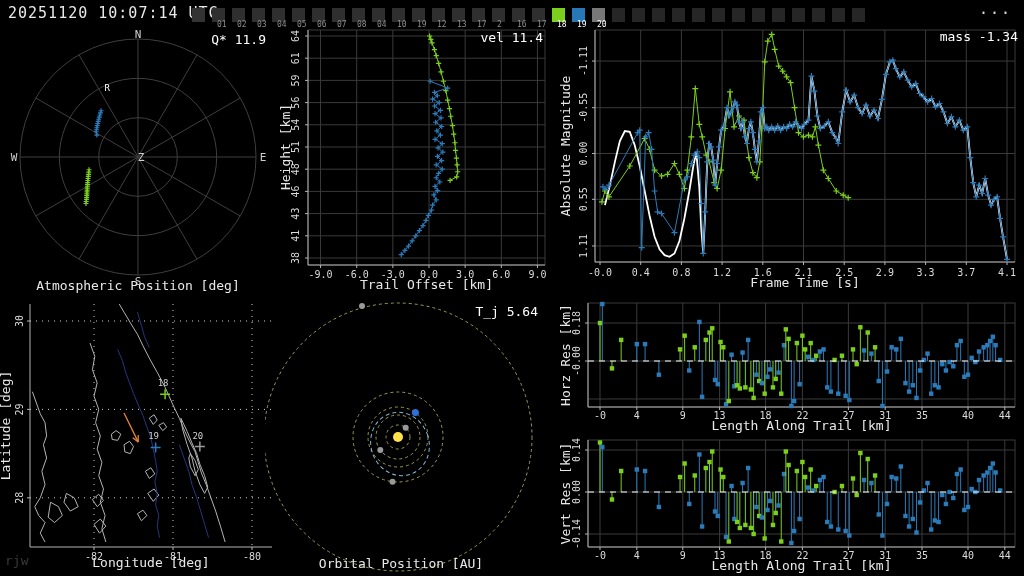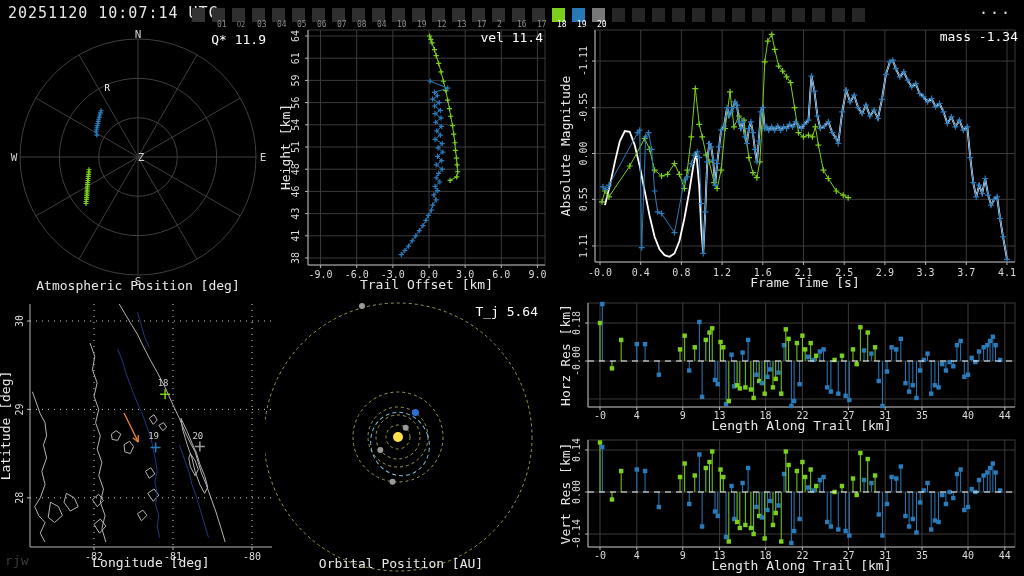--- a/index.html
+++ b/index.html
@@ -20,21 +20,21 @@
 <body>
 
 <div id="screen">
   <div id="header">
     <span id="timestamp">20251120 10:07:14 UTC</span>
     <div id="chips">
         <div class="chip" style="left: 192px; background: rgb(51, 51, 51);"></div>
         <div class="chip" style="left: 212px; background: rgb(47, 47, 47);"></div>
         <span class="chip-num" style="left: 217px;">01</span>
         <div class="chip" style="left: 232px; background: rgb(47, 47, 47);"></div>
-        <span class="chip-num" style="left: 237px; font-family: Liberation Serif, serif;">02</span>
+        <span class="chip-num" style="left: 237px;">02</span>
         <div class="chip" style="left: 252px; background: rgb(47, 47, 47);"></div>
         <span class="chip-num" style="left: 257px;">03</span>
         <div class="chip" style="left: 272px; background: rgb(47, 47, 47);"></div>
         <span class="chip-num" style="left: 277px;">04</span>
         <div class="chip" style="left: 292px; background: rgb(47, 47, 47);"></div>
         <span class="chip-num" style="left: 297px;">05</span>
         <div class="chip" style="left: 312px; background: rgb(47, 47, 47);"></div>
         <span class="chip-num" style="left: 317px;">06</span>
         <div class="chip" style="left: 332px; background: rgb(47, 47, 47);"></div>
         <span class="chip-num" style="left: 337px;">07</span>

